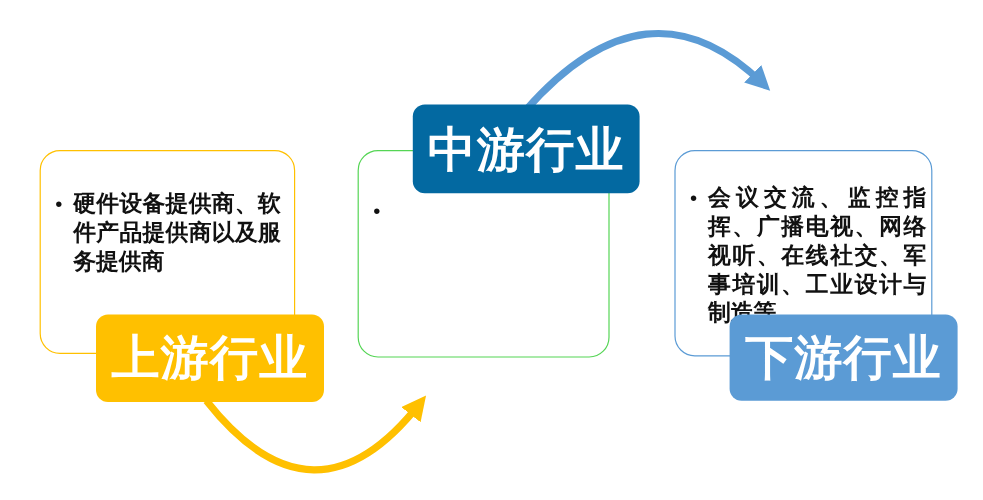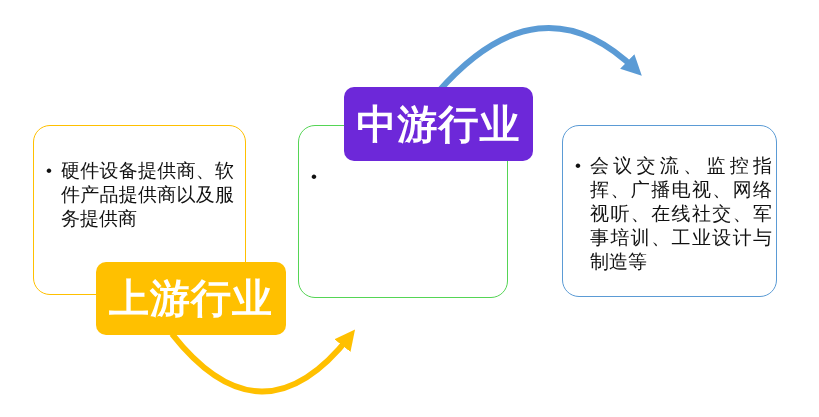--- a/index.html
+++ b/index.html
@@ -36,39 +36,40 @@
     width: 15px;
     font-size: 17px;
     line-height: 24px;
     color: #111111;
   }
   .box-text {
     font-size: 19px;
     line-height: 24px;
     color: #111111;
     text-align: justify;
+    font-weight: bold;
   }
   .box-up   .box-text { width: 173px; }
   .box-mid  .box-text { width: 175px; }
   .box-down .box-text { width: 192px; }
 
   .label {
     position: absolute;
     display: flex;
     align-items: center;
     justify-content: center;
     color: #ffffff;
     font-weight: bold;
     font-size: 40px;
     letter-spacing: 1px;
     border-radius: 10px;
     box-sizing: border-box;
   }
-  .label-up   { left: 80px;  top: 262px; width: 190px; height: 73px; background: #FFC000; margin-left: 16px; }
-  .label-mid  { left: 344px; top: 87px;  width: 189px; height: 74px; background: #6d28d9; text-align: center; }
+  .label-up   { left: 80px;  top: 262px; width: 190px; height: 73px; background: #FFC000; }
+  .label-mid  { left: 344px; top: 87px;  width: 189px; height: 74px; background: #0369a1; text-align: center; }
   .label-down { left: 608px; top: 262px; width: 190px; height: 72px; background: #5B9BD5; }
 
   .arrows {
     position: absolute;
     left: 0; top: 0;
     width: 819px;
     height: 417px;
     pointer-events: none;
   }
 </style>
@@ -105,14 +106,15 @@
       <marker id="headBlue" viewBox="0 0 10 10" refX="6" refY="5" markerWidth="3.4" markerHeight="3.4" orient="auto">
         <path d="M0,0 L10,5 L0,10 Z" fill="#5B9BD5"></path>
       </marker>
     </defs>
     <path d="M 172 334 Q 262 448 350 336" fill="none" stroke="#FFC000" stroke-width="6" stroke-linecap="butt" marker-end="url(#headGold)"></path>
     <path d="M 438 92 Q 540 -24 636 70" fill="none" stroke="#5B9BD5" stroke-width="6" stroke-linecap="butt" marker-end="url(#headBlue)"></path>
   </svg>
 
   <div class="label label-up">上游行业</div>
   <div class="label label-mid">中游行业</div>
+  <div class="label label-down">下游行业</div>
 
 </div>
 
 </body></html>

